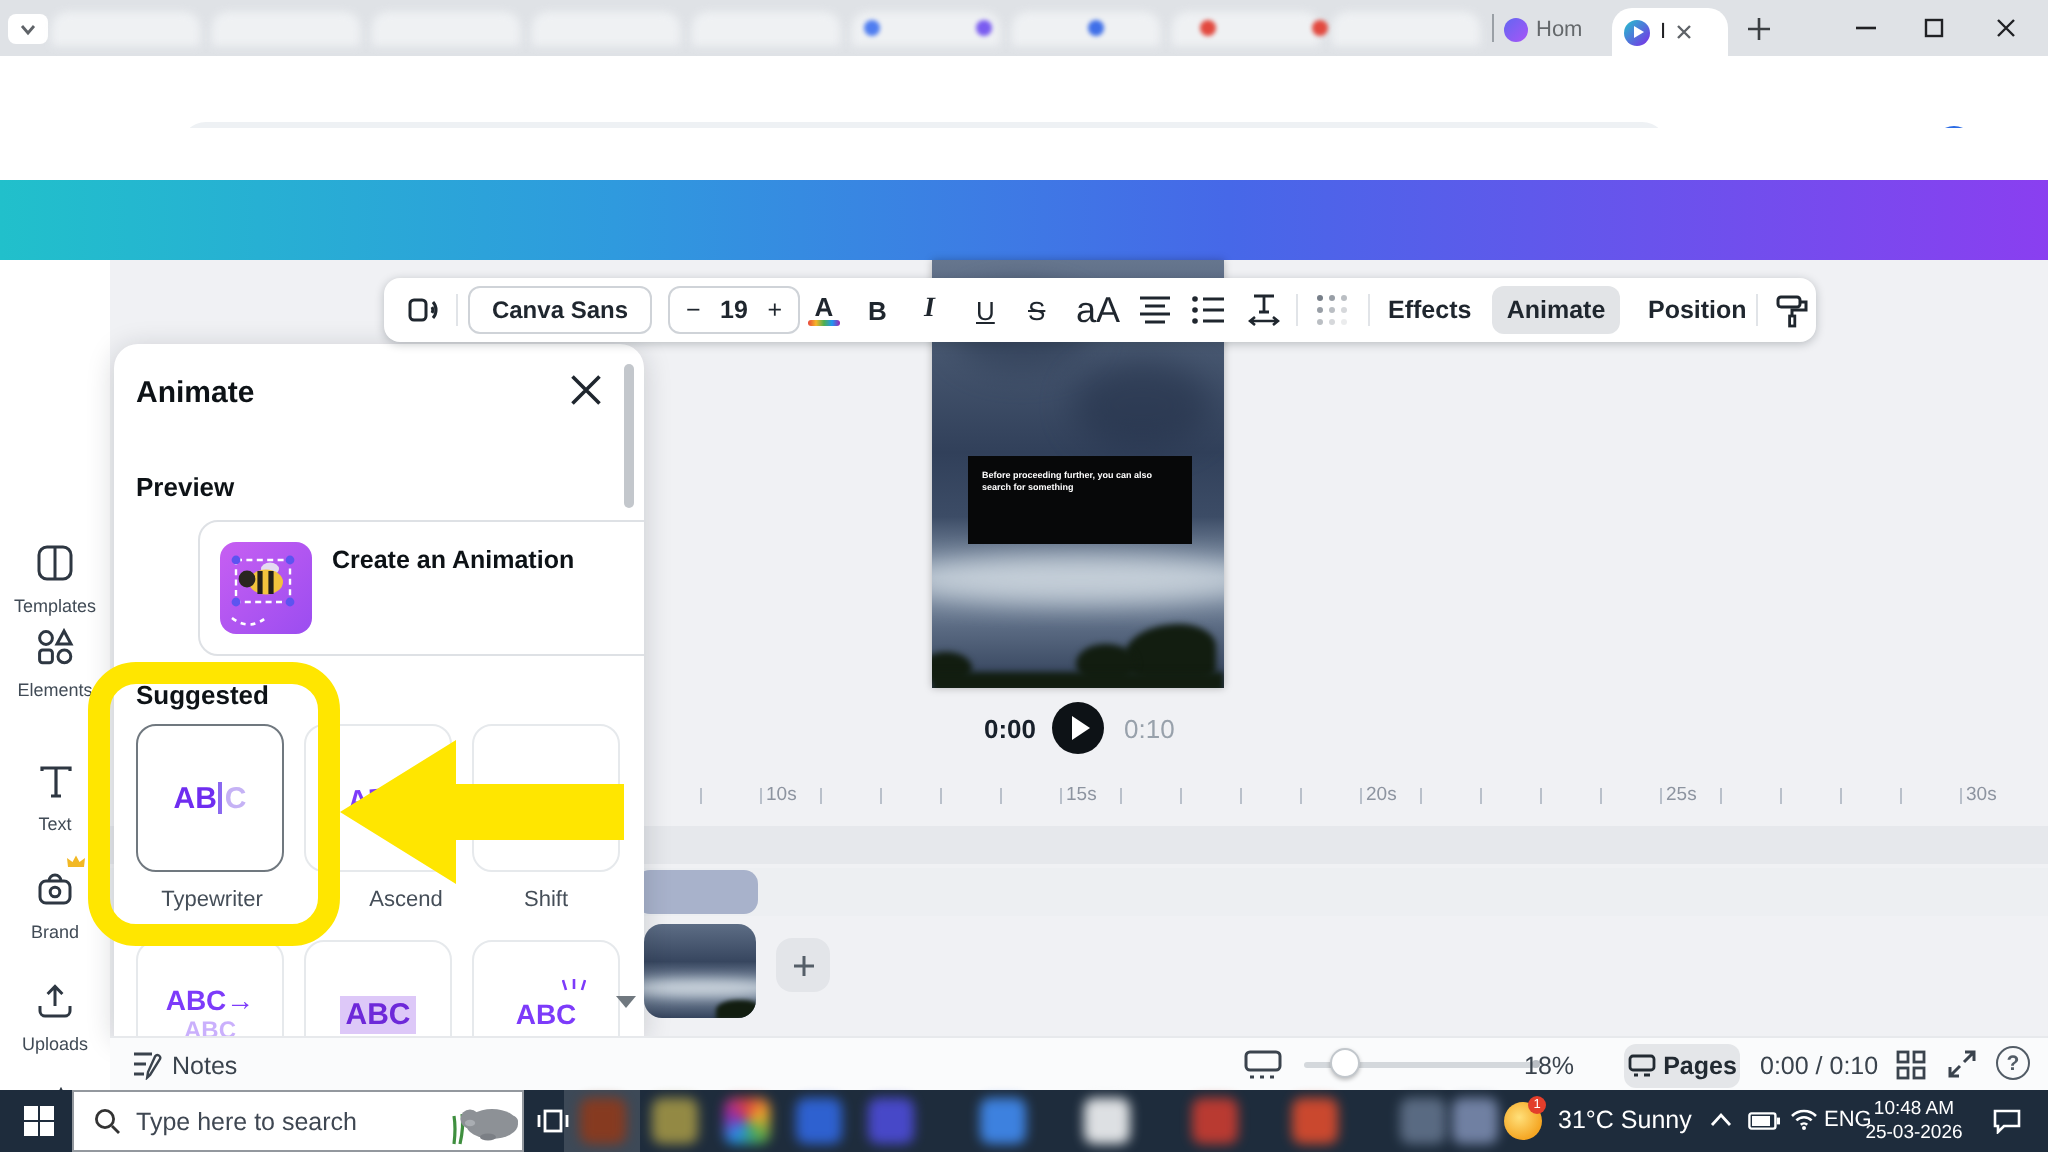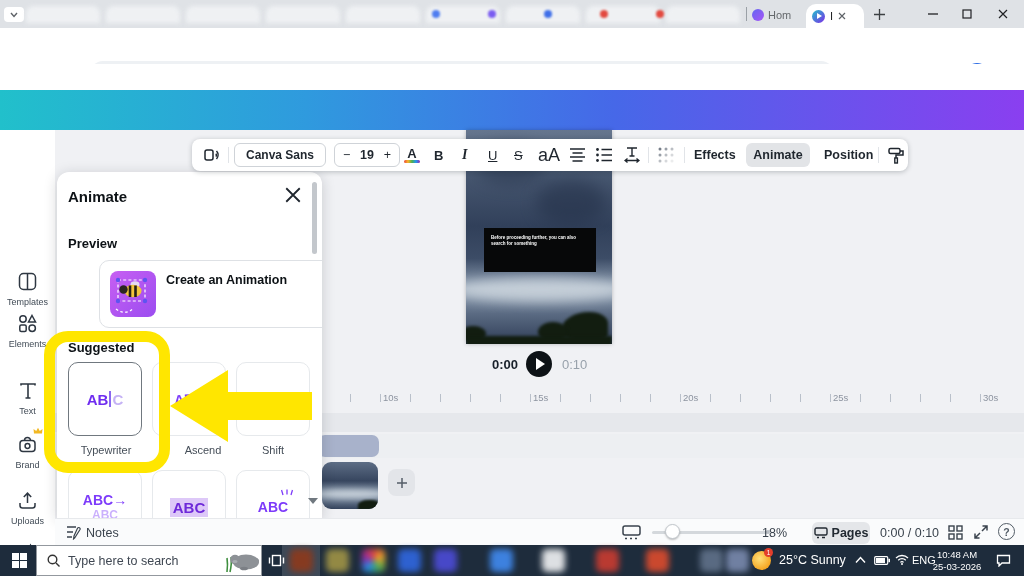--- a/index.html
+++ b/index.html
@@ -627,21 +627,21 @@
   <div class="appic" style="left:542px;background:#e8eaec"></div>
   <div class="appic" style="left:596px;background:#c23b31"></div>
   <div class="appic" style="left:646px;background:#d44a2e"></div>
   <div class="appic" style="left:700px;background:#5d6e86"></div>
   <div class="appic" style="left:726px;background:#7585a8"></div>
 
   <div class="sun"></div>
   <div class="sunbadge">
       <span>1</span>
     </div>
-  <div class="traytext" style="left:779px;top:8px;font-size:12.5px">25°C Sunny</div>
+  <div class="traytext" style="left:779px;top:8px;font-size:12.5px">31°C Sunny</div>
   <svg style="position:absolute;left:855px;top:11px" width="11" height="8" viewBox="0 0 11 8">
       <path d="M1 6.5 L5.5 1.5 L10 6.5" stroke="#fff" stroke-width="1.4" fill="none"></path>
     </svg>
   <svg style="position:absolute;left:874px;top:11px" width="16" height="9" viewBox="0 0 16 9">
       <rect x="0.7" y="0.7" width="13" height="7.6" rx="1" fill="none" stroke="#fff" stroke-width="1.2"></rect>
       <rect x="2" y="2" width="9" height="5" fill="#fff"></rect>
       <rect x="14.4" y="2.8" width="1.6" height="3.4" fill="#fff"></rect>
     </svg>
   <svg style="position:absolute;left:895px;top:9px" width="14" height="11" viewBox="0 0 14 11">
       <path d="M1 4 a8.5 8.5 0 0 1 12 0 M3.2 6.2 a5.4 5.4 0 0 1 7.6 0 M5.4 8.4 a2.3 2.3 0 0 1 3.2 0" stroke="#fff" stroke-width="1.3" fill="none"></path>

